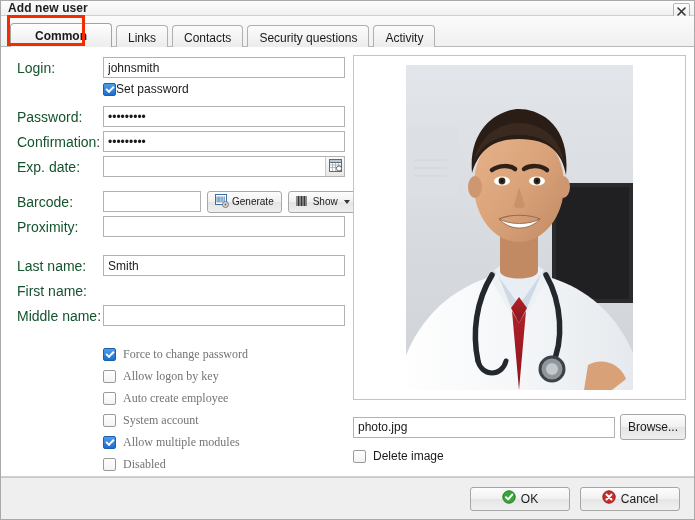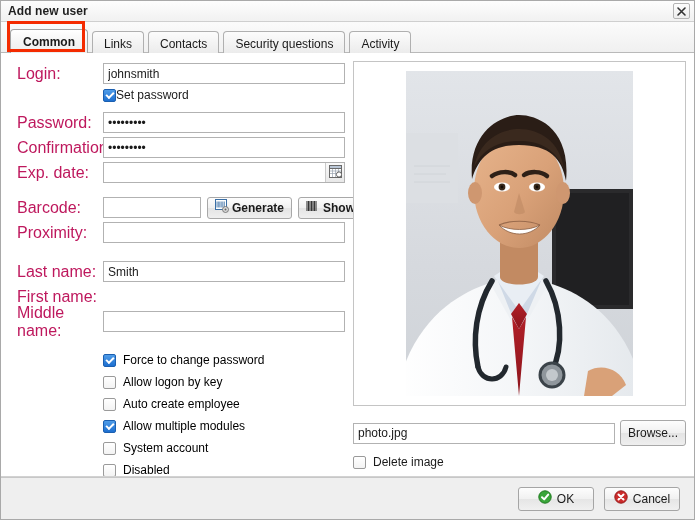--- a/index.html
+++ b/index.html
@@ -19,21 +19,21 @@
     height: 520px;
     background: #ffffff;
     border: 1px solid #a9a9a9;
     display: flex;
     flex-direction: column;
   }
 
   
   .titlebar {
     position: relative;
-    height: 21px;
+    height: 15px;
     background: linear-gradient(to bottom, #fdfdfd 0%, #f1f1f1 100%);
     border-bottom: 1px solid #cfcfcf;
     display: flex;
     align-items: center;
     flex: 0 0 auto;
   }
   .titlebar-text {
     margin-left: 7px;
     font-weight: bold;
     font-size: 12px;
@@ -82,21 +82,21 @@
     background: linear-gradient(to bottom, #fcfcfc 0%, #eaeaea 100%);
     cursor: pointer;
     white-space: nowrap;
     position: relative;
     top: 3px;
   }
   .tab.active {
     font-weight: bold;
     background: linear-gradient(to bottom, #ffffff 0%, #f4f4f4 55%, #ededed 100%);
     border-color: #a3a3a3;
-    padding: 0 12px;
+    padding: 0 24px;
     top: 1px;
     z-index: 2;
   }
 
   
   .red-highlight {
     position: absolute;
     left: 6px;
     top: -1px;
     width: 78px;
@@ -134,22 +134,22 @@
   .row {
     display: flex;
     align-items: center;
     height: 21px;
     margin-bottom: 4px;
     padding-left: 16px;
   }
   .row .lbl {
     width: 86px;
     flex: 0 0 86px;
-    font-size: 16px;
-    color: #be185d;
+    font-size: 14px;
+    color: #14532d;
   }
   .txt {
     height: 21px;
     border: 1px solid #b2b2b2;
     background: #ffffff;
     font-family: "Liberation Sans", sans-serif;
     font-size: 12px;
     color: #1a1a1a;
     padding: 4px 4px;
     outline: none;
@@ -219,45 +219,45 @@
   .cbrow {
     display: flex;
     align-items: center;
     height: 20px;
     margin-bottom: 2px;
     padding-left: 102px;
   }
   .cbrow .cbl {
     margin-left: 7px;
     font-size: 12px;
-    color: #000000;
+    color: #737373;
     cursor: default;
+    font-family: Liberation Serif, serif;
   }
 
   .setpw-row { padding-left: 102px; height: 20px; margin-bottom: 4px; }
 
   .gap-sm { height: 10px; }
   .gap-md { height: 14px; }
 
   
   .btn {
     height: 22px;
     border: 1px solid #a8a8a8;
     border-radius: 3px;
     background: linear-gradient(to bottom,#fdfdfd 0%,#f0f0f0 50%,#e4e4e4 51%,#efefef 100%);
     display: inline-flex;
     align-items: center;
     justify-content: flex-end;
     gap: 3px;
     padding: 0 7px;
-    font-size: 12px;
+    font-size: 10px;
     color: #1a1a1a;
     cursor: pointer;
     white-space: nowrap;
-    font-weight: bold;
   }
   .caret {
     width: 0; height: 0;
     border-left: 3.5px solid transparent;
     border-right: 3.5px solid transparent;
     border-top: 4px solid #333;
     margin-left: 3px;
   }
 
   
@@ -320,21 +320,21 @@
     height: 42px;
     background: #efefef;
     border-top: 1px solid #c7c7c7;
     display: flex;
     align-items: center;
     justify-content: flex-end;
     padding-right: 14px;
     gap: 10px;
   }
   .fbtn {
-    width: 76px;
+    width: 100px;
     height: 24px;
     border: 1px solid #a5a5a5;
     border-radius: 3px;
     background: linear-gradient(to bottom,#fdfdfd 0%,#f1f1f1 48%,#e5e5e5 50%,#f0f0f0 100%);
     display: flex;
     align-items: center;
     justify-content: center;
     gap: 5px;
     font-size: 12px;
     color: #1a1a1a;
@@ -482,26 +482,26 @@
       </div>
       <div class="cbrow">
         <span class="cb"></span>
         <span class="cbl">Allow logon by key</span>
       </div>
       <div class="cbrow">
         <span class="cb"></span>
         <span class="cbl">Auto create employee</span>
       </div>
       <div class="cbrow">
+        <span class="cb"></span>
+        <span class="cbl">System account</span>
+      </div>
+      <div class="cbrow">
         <span class="cb checked"></span>
         <span class="cbl">Allow multiple modules</span>
-      </div>
-      <div class="cbrow">
-        <span class="cb"></span>
-        <span class="cbl">System account</span>
       </div>
       <div class="cbrow">
         <span class="cb"></span>
         <span class="cbl">Disabled</span>
       </div>
     </div>
 
     <div class="right-pane">
       <div class="photo-frame">
         <div class="photo-inner">

